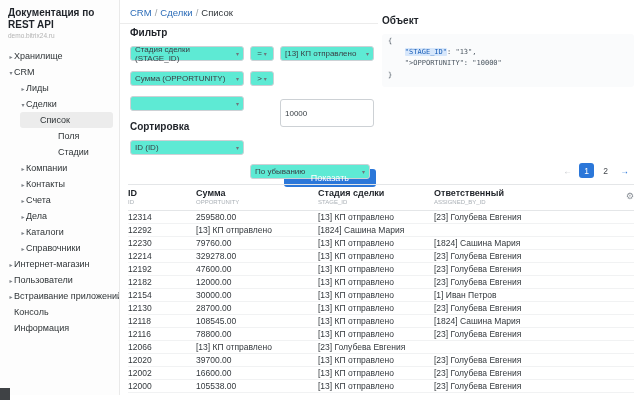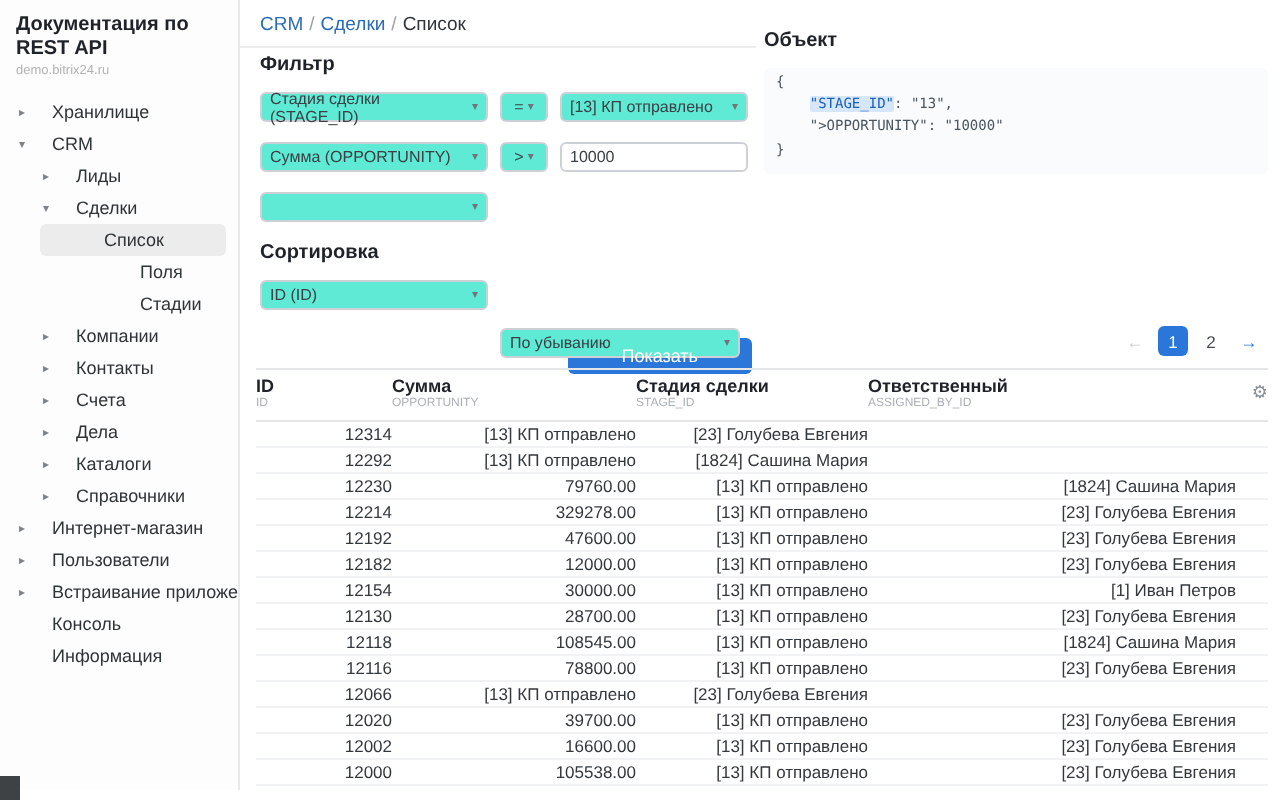--- a/index.html
+++ b/index.html
@@ -9,21 +9,21 @@
     width:640px; height:400px; overflow:hidden; position:relative;
     font-family:"Liberation Sans","DejaVu Sans",sans-serif;
     background:#fff; color:var(--txt); font-size:10px;
   }
   
   .sidebar { position:absolute; left:0; top:0; width:120px; height:395px;
     background:#fdfdfd; border-right:1px solid #e9e9e9; padding-top:7px; }
   .app-title { font-weight:bold; font-size:10px; color:#1f2329; padding:0 8px; line-height:1.15; }
   .app-subtitle { font-size:6.5px; color:#b3b3b3; padding:2px 8px 4px; }
   .nav { margin-top:5px; }
-  .nav-item { height:16px; display:flex; align-items:center; gap:12px;
+  .nav-item { height:16px; display:flex; align-items:center; gap:0;
     font-size:9px; color:#2f3437; cursor:pointer; white-space:nowrap; overflow:hidden; }
   .nav-item .nav-arrow { width:6px; font-size:6px; color:#7d8288; flex:0 0 6px; text-align:center; }
   .lvl1 { padding-left:8px; }
   .lvl2 { padding-left:20px; }
   .lvl3 { padding-left:52px; }
   .nav-item.active { background:#ececec; border-radius:3px; margin:0 6px 0 20px; padding-left:14px; }
   
   .main { position:absolute; left:120px; top:0; width:520px; height:400px; }
   .breadcrumb { padding:7px 0 5px 10px; font-size:9.5px; width:258px; border-bottom:1px solid #ececec; }
   .bc-link { color:var(--link); cursor:pointer; }
@@ -33,22 +33,22 @@
   .filter-area { position:absolute; left:10px; top:27px; width:246px; }
   .frow { display:flex; gap:6px; margin-bottom:10px; height:15px; }
   .select { border:1px solid #cdd1d5; border-radius:3px; background:#5eead4; height:15px;
     display:flex; align-items:center; justify-content:space-between; padding:0 4px;
     font-size:8px; color:#3a4046; cursor:pointer; }
   .sel-field { width:114px; }
   .sel-op { width:24px; gap:2px; justify-content:center; }
   .sel-value { width:94px; }
   .sel-dir { width:120px;margin-top:24px; }
   .chev { font-size:6px; color:#6f757b; }
-  .inp { width:94px; height:15px; border:1px solid #cdd1d5; border-radius:3px;
-    font-size:8px; color:#3a4046; padding:0 4px; font-family:inherit; }
+  .inp { width:94px; height:28px; border:1px solid #cdd1d5; border-radius:3px;
+    font-size:8px; color:#3a4046; padding:0 4px; font-family:inherit;margin-top:28px; }
   .sort-head { margin-top:14px; }
   .show-btn { display:block; margin:14px 0 0 auto; background:var(--accent); color:#fff;
     border:none; border-radius:3px; font-size:9px; padding:4px 27px; cursor:pointer;
     font-family:inherit; }
   
   .object-panel { position:absolute; left:262px; top:15px; width:252px; }
   .code { background:#fafbfc; border-radius:3px; padding:2px 6px 6px;
     font-family:"DejaVu Sans Mono","Liberation Mono",monospace; font-size:7px;
     line-height:1.6; color:#4a5560; white-space:pre; }
   .code .hl { color:#1a5fb8; background:#d7e7fb; border-radius:1px; }
@@ -60,21 +60,21 @@
   .pg-prev { color:#c6cace; }
   .pg-next { color:var(--accent); }
   
   .table { position:absolute; left:8px; top:184px; width:506px; }
   .tgrid { display:grid; grid-template-columns:68px 122px 116px 1fr 16px; align-items:center; }
   .thead { border-top:1px solid #e4e6e8; border-bottom:1px solid #e4e6e8; padding:3px 0 4px; }
   .th-title { font-size:9px; font-weight:bold; color:#1f2329; line-height:1.2; }
   .th-code { font-size:6px; color:#aab0b6; line-height:1.2; }
   .gear { font-size:9px; color:#8a9097; text-align:right; cursor:pointer; line-height:1; }
   .trow { height:13px; border-bottom:1px solid #f1f2f3; font-size:8.5px; color:#33383d; }
-  .trow .cell { overflow:hidden; white-space:nowrap;text-align:right; }
+  .trow .cell { overflow:hidden; white-space:nowrap; }
   .corner { position:absolute; left:0; bottom:0; width:10px; height:12px; background:#3f4245; }
 </style>
 </head>
 <body>
 
 <aside class="sidebar">
   <div class="app-title">Документация по REST API</div>
   <div class="app-subtitle">demo.bitrix24.ru</div>
   <nav class="nav" id="nav">
       <div class="nav-item lvl1">
@@ -232,20 +232,21 @@
         </div>
         <div>
           <div class="th-title">Ответственный</div>
           <div class="th-code">ASSIGNED_BY_ID</div>
         </div>
         <span class="gear">⚙</span>
       </div>
     <div id="tbody">
         <div class="tgrid trow">
           <div class="cell">12314</div>
+          <div class="cell">259580.00</div>
           <div class="cell">[13] КП отправлено</div>
           <div class="cell">[23] Голубева Евгения</div>
           <span></span>
         </div>
         <div class="tgrid trow">
           <div class="cell">12292</div>
           <div class="cell">[13] КП отправлено</div>
           <div class="cell">[1824] Сашина Мария</div>
           <span></span>
         </div>

